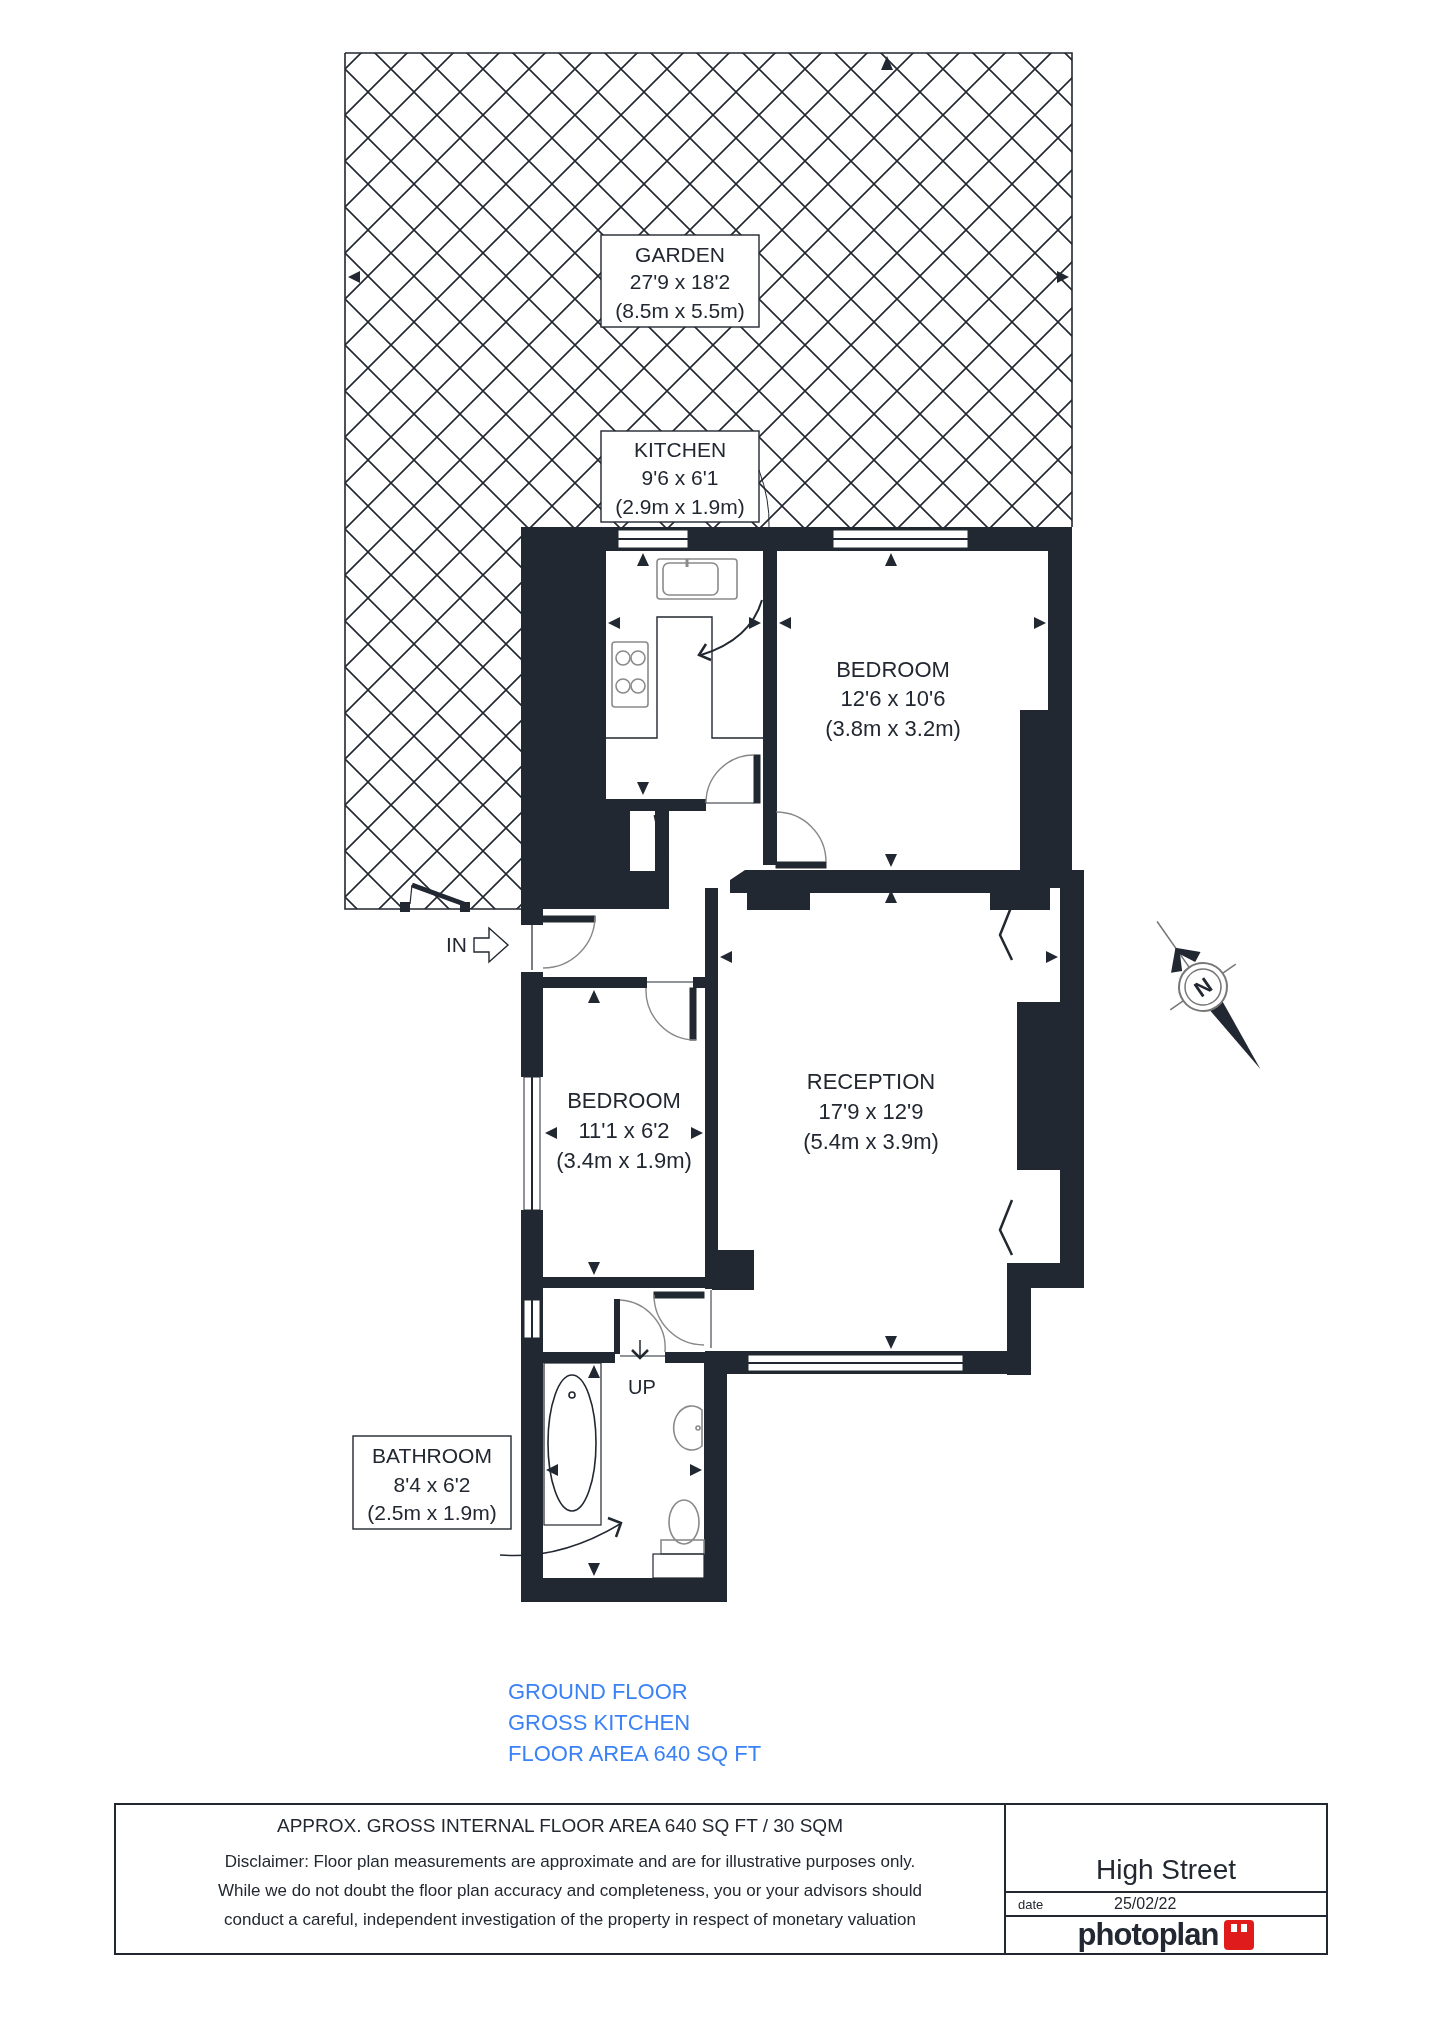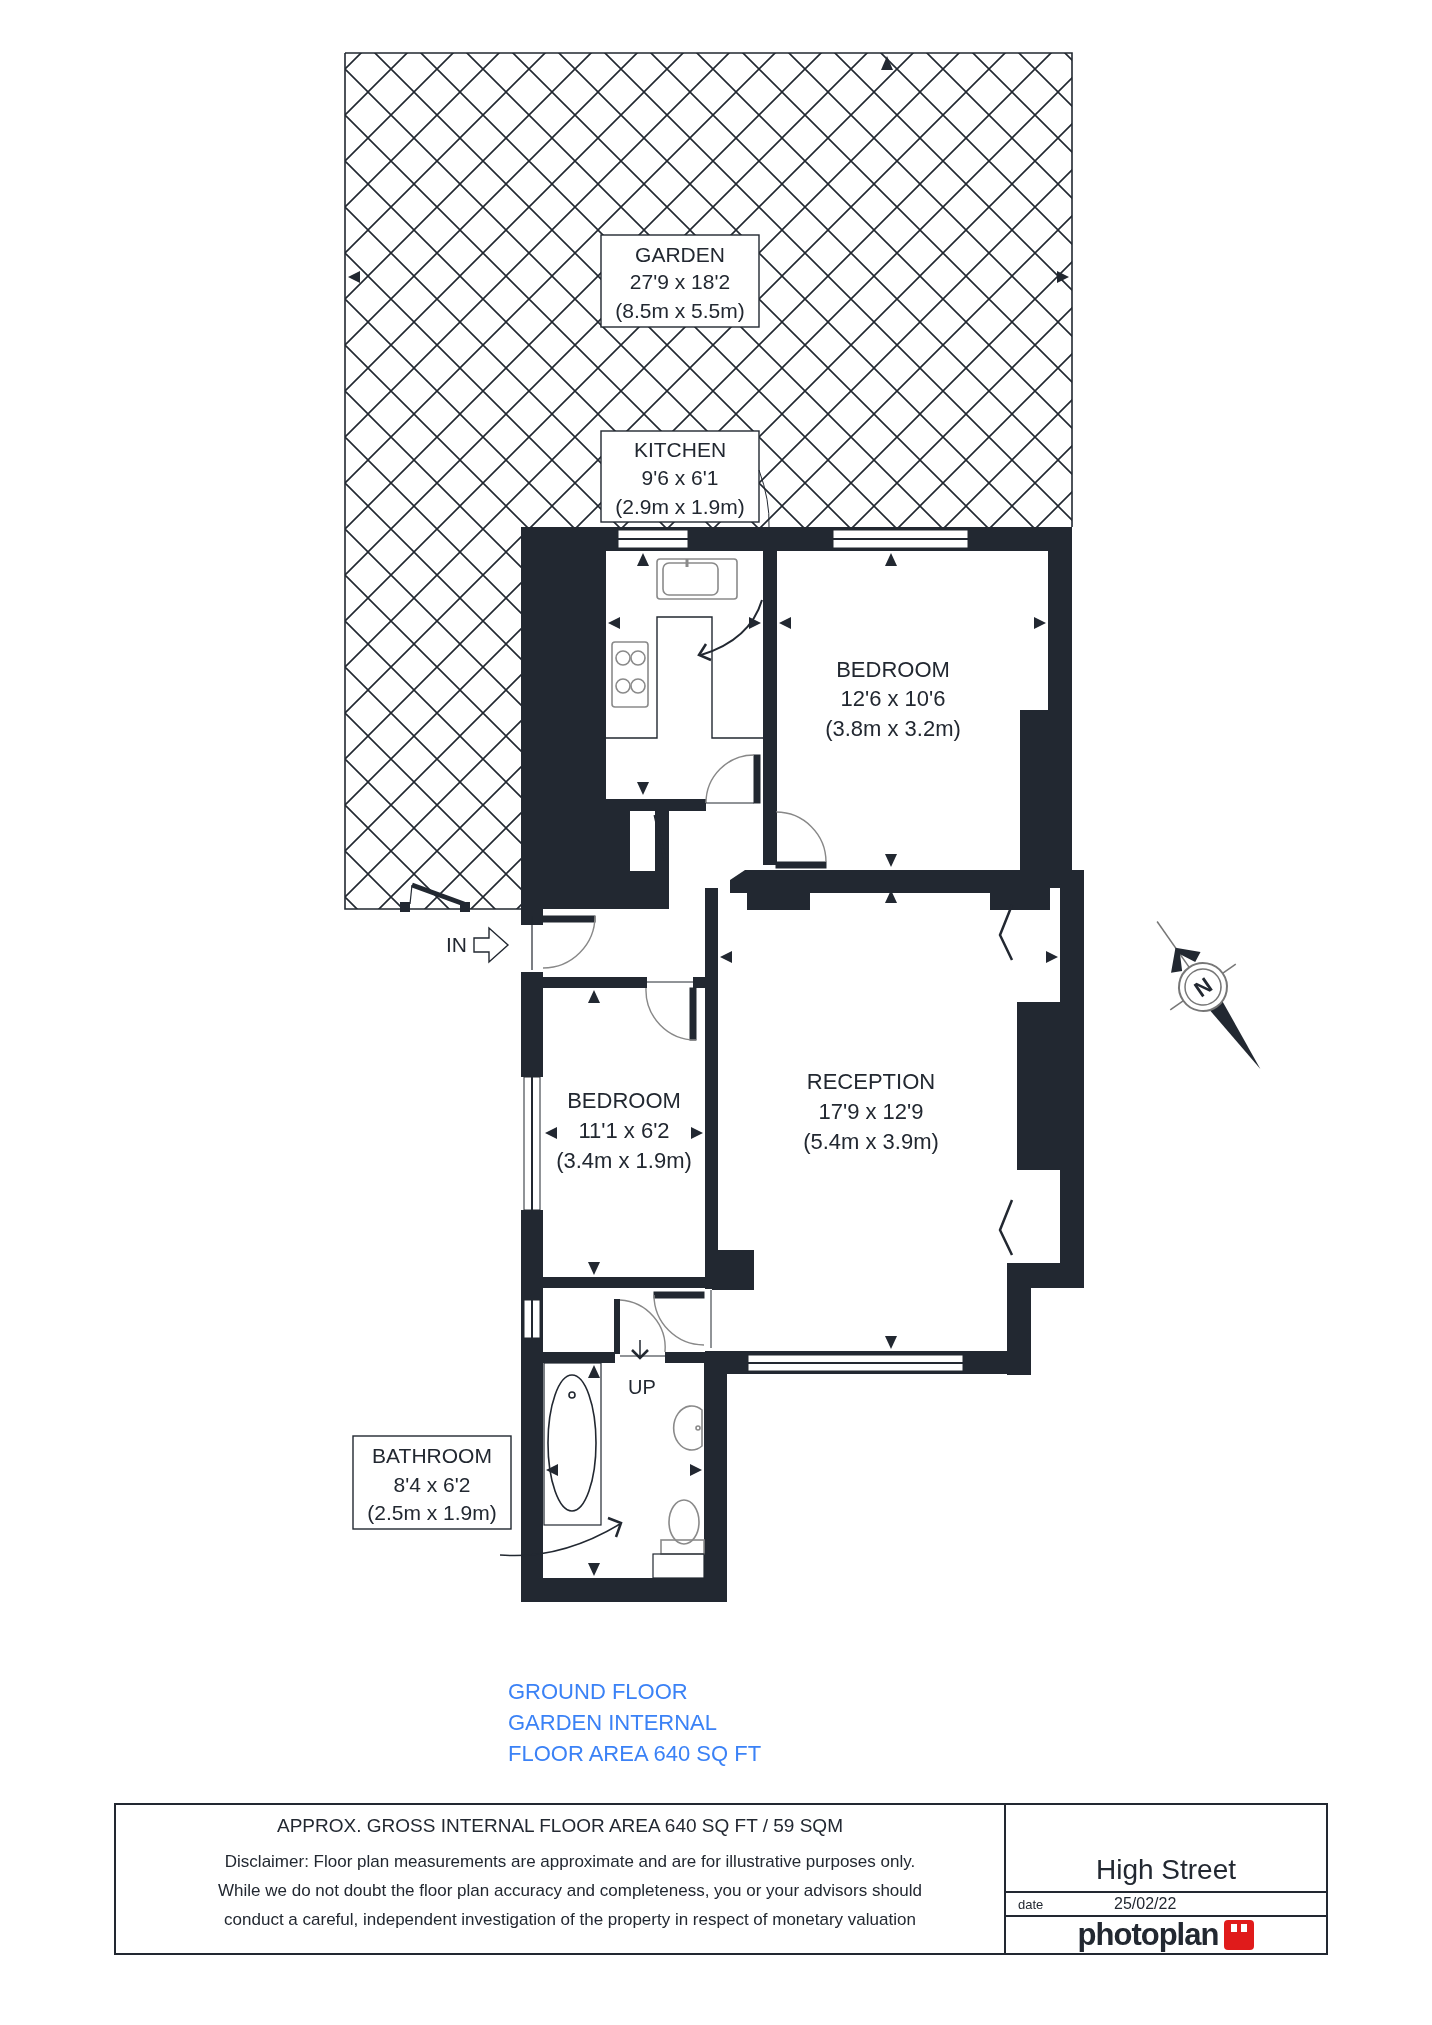--- a/index.html
+++ b/index.html
@@ -240,27 +240,27 @@
     <polygon points="0,-48 -18,-30 -8,-25 0,-40 8,-25 18,-30" fill="#222831"></polygon>
     <polygon points="-8,20 8,20 0,100" fill="#222831"></polygon>
     <circle r="24" fill="#fff" stroke="#777" stroke-width="2"></circle>
     <circle r="18" fill="none" stroke="#777" stroke-width="1.5"></circle>
     <text x="0" y="8" text-anchor="middle" font-size="22" font-weight="bold" fill="#222831" font-family="Liberation Sans, sans-serif">N</text>
   </g>
 </svg>
 
 <div class="summary">
   <div>GROUND FLOOR</div>
-  <div>GARDEN INTERNAL</div>
+  <div>GROSS KITCHEN</div>
   <div>FLOOR AREA 640 SQ FT</div>
 </div>
 
 <div class="footer">
   <div class="footer-left">
-    <div class="area">APPROX. GROSS INTERNAL FLOOR AREA 640 SQ FT / 59 SQM</div>
+    <div class="area">APPROX. GROSS INTERNAL FLOOR AREA 640 SQ FT / 30 SQM</div>
     <div class="disc">Disclaimer: Floor plan measurements are approximate and are for illustrative purposes only.</div>
     <div class="disc">While we do not doubt the floor plan accuracy and completeness, you or your advisors should</div>
     <div class="disc">conduct a careful, independent investigation of the property in respect of monetary valuation</div>
   </div>
   <div class="footer-right">
     <div class="fr-title">High Street</div>
     <div class="fr-date">
       <span class="k">date</span>
       <span class="v">25/02/22</span>
     </div>

